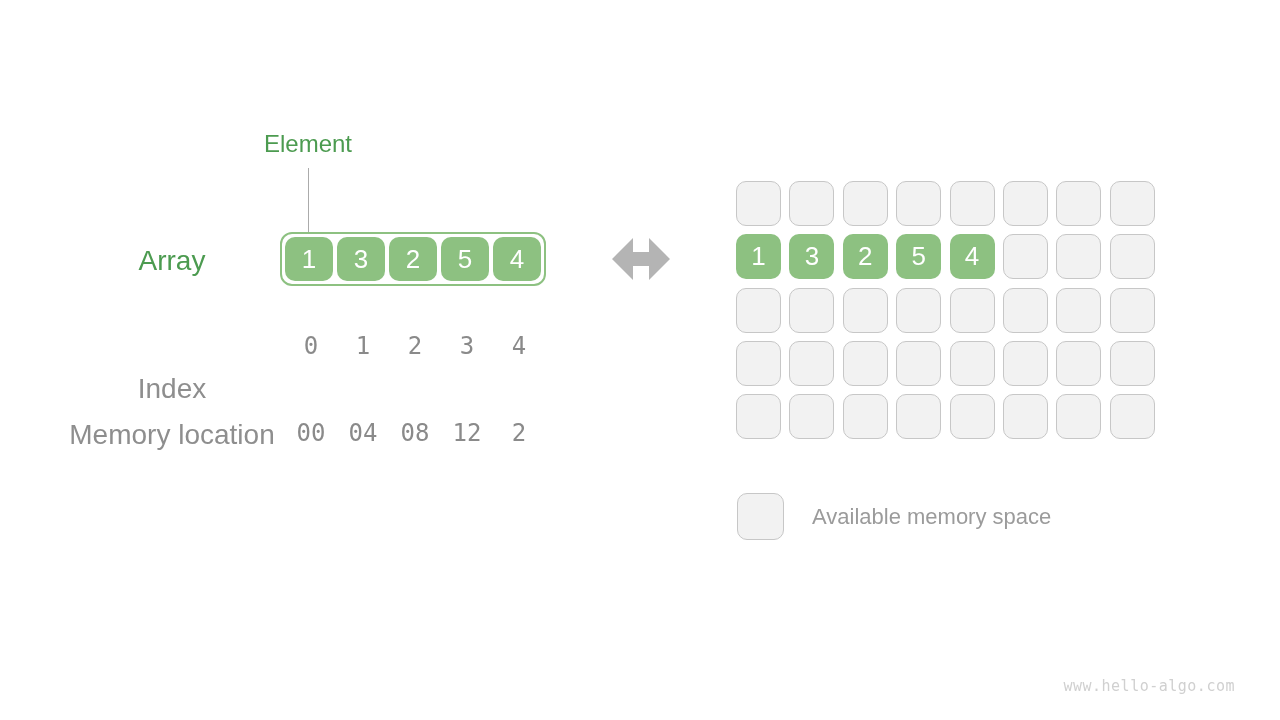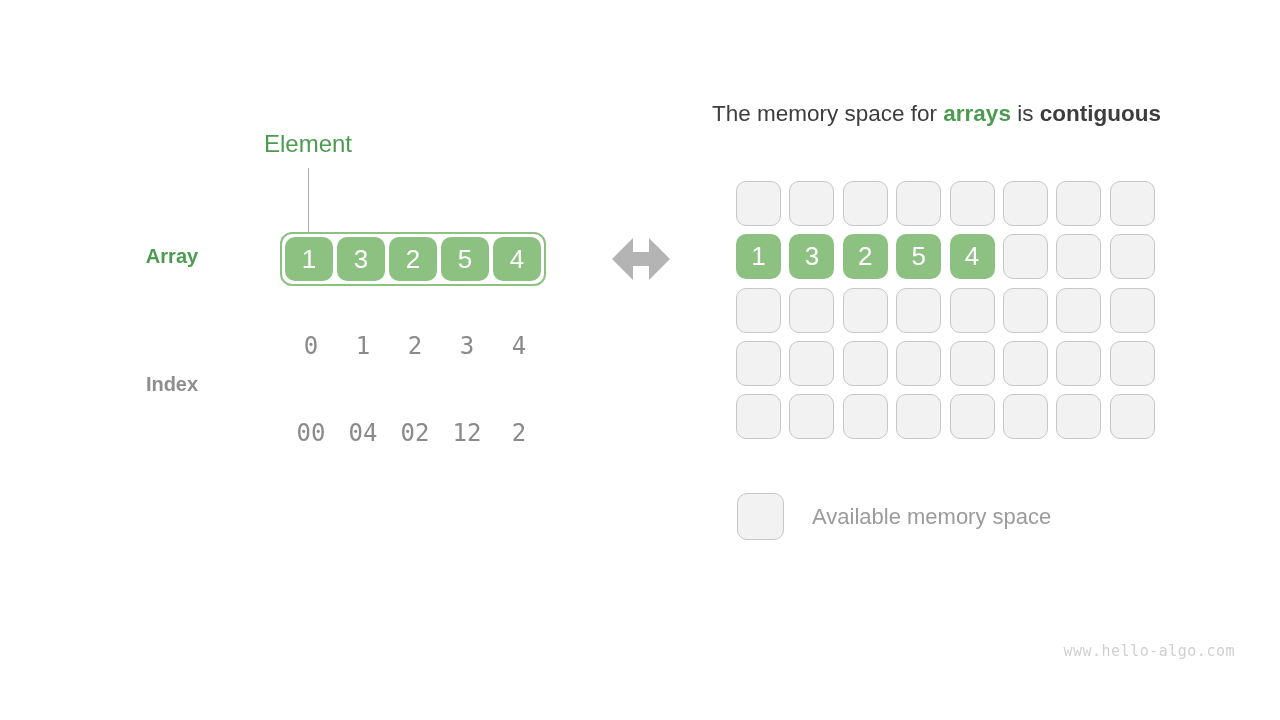--- a/index.html
+++ b/index.html
@@ -23,21 +23,21 @@
   .element-label{
     position:absolute;left:308px;top:130px;transform:translateX(-50%);
     color:var(--green-text);font-size:24px;font-weight:400;white-space:nowrap;
   }
   .pointer-line{
     position:absolute;left:308px;top:168px;width:1px;height:64px;
     background:var(--line-gray);
   }
   .row-label{
     position:absolute;left:172px;transform:translateX(-50%);
-    color:var(--gray-label);font-size:20px;font-weight:700;white-space:nowrap;
+    color:var(--gray-label);font-size:28px;font-weight:400;white-space:nowrap;
   }
   .array-label{top:245px;color:var(--green-text);}
   .index-label{top:332px;margin-top:41px;}
   .memloc-label{top:419px;}
 
   .array-box{
     position:absolute;left:280px;top:232px;
     border:2px solid var(--green-fill);border-radius:12px;
     padding:3px;display:flex;gap:4px;background:#fff;
   }
@@ -88,21 +88,21 @@
   .legend{position:absolute;left:737px;top:493px;}
   .legend-row{display:flex;align-items:center;margin-bottom:13px;text-align:center;}
   .legend-swatch{
     width:47px;height:47px;border-radius:10px;flex:0 0 auto;margin-right:28px;
   }
   .legend-swatch.available{background:var(--cell-fill);border:1.5px solid var(--cell-border);}
   .legend-swatch.allocated{background:var(--green-fill);}
   .legend-label{font-size:22px;color:var(--legend-text);white-space:nowrap;}
 
   .watermark{
-    position:absolute;right:45px;top:642px;
+    position:absolute;right:45px;top:677px;
     font-family:"DejaVu Sans Mono",monospace;
     font-size:15px;color:var(--watermark-gray);letter-spacing:0.5px;
   }
 </style>
 </head>
 <body>
 
 <div class="canvas">
 
   <div class="element-label">Element</div>
@@ -119,35 +119,33 @@
 
   <div class="row-label index-label">Index</div>
   <div class="value-row index-row">
       <div class="slot">0</div>
       <div class="slot">1</div>
       <div class="slot">2</div>
       <div class="slot">3</div>
       <div class="slot">4</div>
     </div>
 
+  <div class="row-label memloc-label">Memory location</div>
   <div class="value-row memloc-row">
       <div class="slot">00</div>
       <div class="slot">04</div>
-      <div class="slot">02</div>
+      <div class="slot">08</div>
       <div class="slot">12</div>
       <div class="slot">2</div>
     </div>
 
   <svg class="double-arrow" width="58" height="42" viewBox="0 0 58 42">
     <path d="M0,21 L21,0 L21,14 L37,14 L37,0 L58,21 L37,42 L37,28 L21,28 L21,42 Z" fill="var(--arrow-gray)"></path>
   </svg>
 
-  <div class="mem-title">
-    <span>The memory space for </span><span class="t-green">arrays</span><span> is </span><span class="t-bold">contiguous</span>
-  </div>
 
   <div class="memory-grid">
       <div class="mem-cell"></div>
       <div class="mem-cell"></div>
       <div class="mem-cell"></div>
       <div class="mem-cell"></div>
       <div class="mem-cell"></div>
       <div class="mem-cell"></div>
       <div class="mem-cell"></div>
       <div class="mem-cell"></div>

